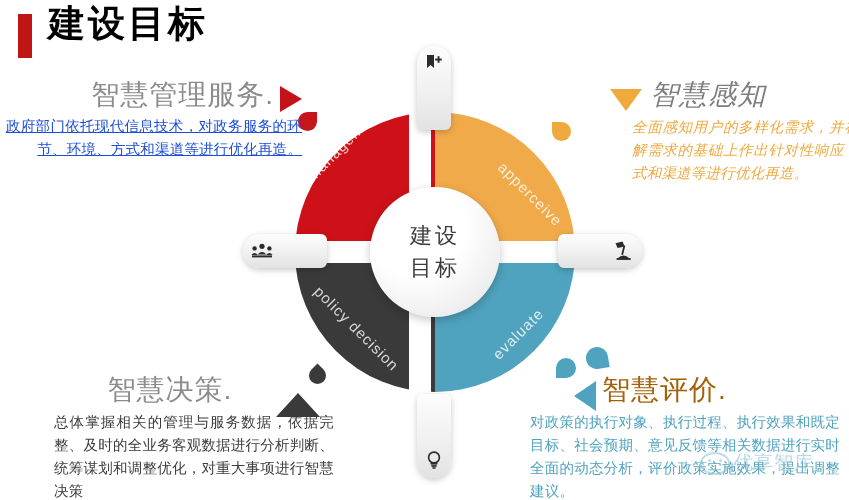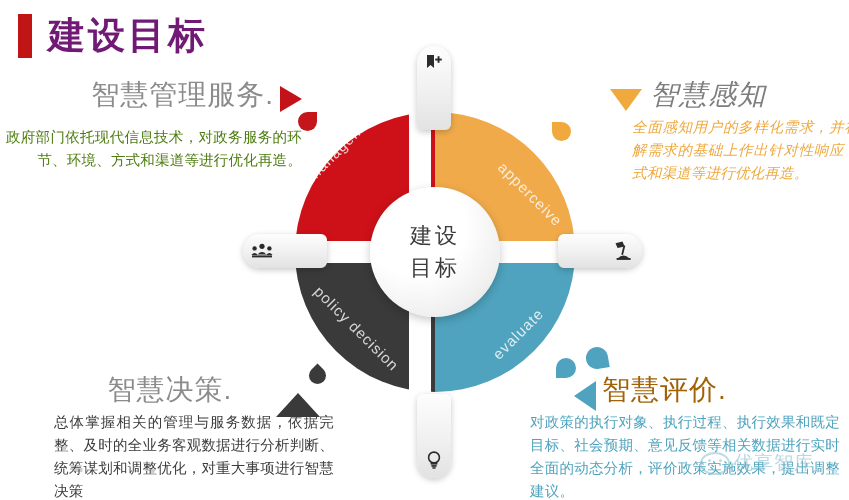--- a/index.html
+++ b/index.html
@@ -20,24 +20,24 @@
     position: absolute;
     left: 18px;
     top: 14px;
     width: 14px;
     height: 44px;
     background: #C11515;
   }
   #page-title {
     position: absolute;
     left: 48px;
-    top: 12px;
+    top: 0;
     font-size: 37px;
     font-weight: bold;
-    color: #701a75;
+    color: #000000;
     letter-spacing: 3px;
     line-height: 48px;
     white-space: nowrap;
   }
 
   
   .block { position: absolute; }
   .block-head {
     font-size: 28px;
     line-height: 30px;
@@ -52,24 +52,25 @@
   }
 
   
   #block-management { left: 6px; top: 80px; width: 296px; }
   #block-management .block-head {
     color: #8b8b8b;
     text-align: right;
     padding-right: 28px;
   }
   #block-management .block-body {
-    color: #4d7c0f;
+    color: #1d4ed8;
     text-align: justify;
     text-align-last: right;
-    margin-top: 16px;
+    margin-top: 5px;
+    text-decoration: underline;
   }
   #mg-arrow {
     position: absolute;
     right: 0px;
     top: 6px;
     width: 0; height: 0;
     border-top: 13px solid transparent;
     border-bottom: 13px solid transparent;
     border-left: 22px solid #C41219;
   }

